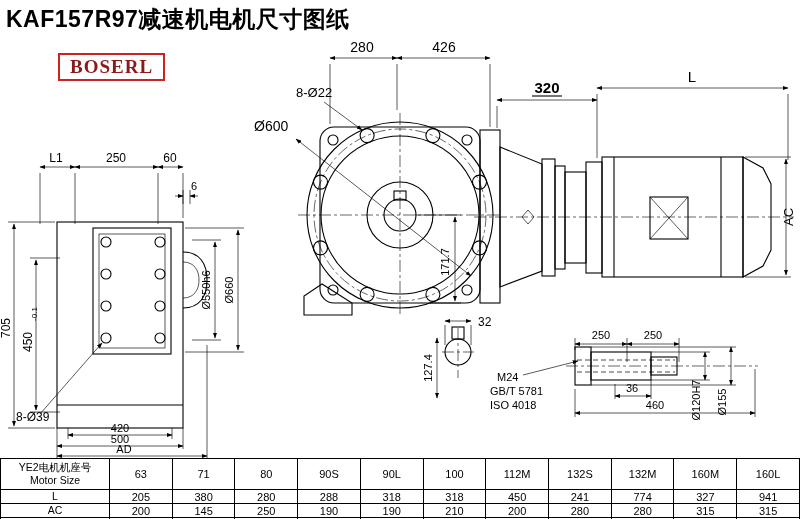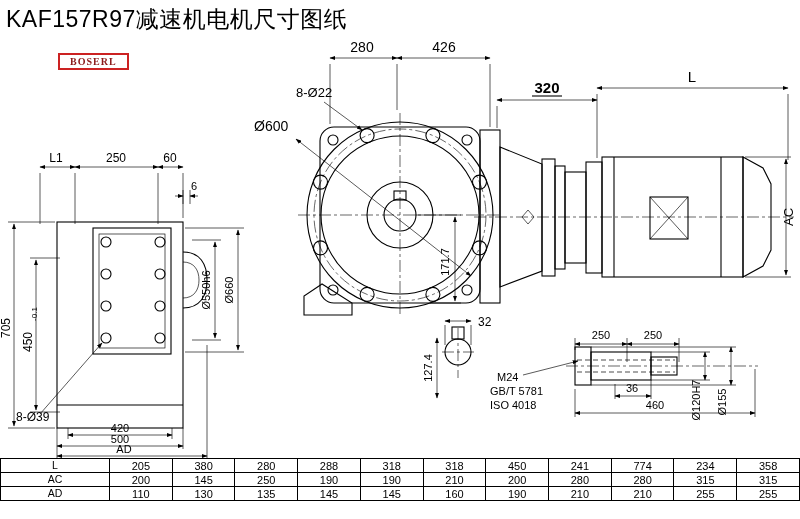--- a/index.html
+++ b/index.html
@@ -1,21 +1,21 @@
 <!DOCTYPE html>
 <html><head>
 <meta charset="utf-8">
 <style>
   html,body{margin:0;padding:0;background:#fff;}
   #page{position:relative;width:800px;height:519px;background:#fff;overflow:hidden;
         font-family:"Liberation Sans","DejaVu Sans",sans-serif;}
-  #title{position:absolute;left:6px;top:4px;font-size:23px;font-weight:normal;color:#000;
+  #title{position:absolute;left:6px;top:4px;font-size:23px;font-weight:bold;color:#000;
          letter-spacing:.5px;white-space:nowrap;}
   #logo{position:absolute;left:58px;top:53px;border:2px solid #c22;color:#8b1a1a;
-        font-family:"Liberation Serif","DejaVu Serif",serif;font-weight:bold;font-size:10px;
+        font-family:"Liberation Serif","DejaVu Serif",serif;font-weight:bold;font-size:19px;
         padding:1px 10px;letter-spacing:1px;background:#fff;}
   svg{position:absolute;left:0;top:0;}
   svg text{font-family:"Liberation Sans","DejaVu Sans",sans-serif;fill:#000;}
   .ln{stroke:#000;stroke-width:1.1;fill:none;}
   .tn{stroke:#000;stroke-width:.65;fill:none;}
   .cl{stroke:#000;stroke-width:.6;fill:none;stroke-dasharray:12 3 3 3;}
   .hd{stroke:#000;stroke-width:.7;fill:none;stroke-dasharray:5 3;}
   .d{font-size:12px;}
   #sizetable{position:absolute;left:0;top:458px;width:800px;border-collapse:collapse;
              table-layout:fixed;background:#fff;}
@@ -233,33 +233,50 @@
       <line class="tn" x1="731" y1="347" x2="731" y2="385" marker-start="url(#ar)" marker-end="url(#ar)"></line>
       <text x="726" y="402" font-size="11" text-anchor="middle" transform="rotate(-90 726 402)">Ø155</text>
     </g>
   </svg>
 
   <div id="title">KAF157R97减速机电机尺寸图纸</div>
   <div id="logo">BOSERL</div>
 
   <table id="sizetable">
     <tbody>
+        <tr class="hd-row">
+      <td class="lbl">
+        <div>YE2电机机座号</div>
+        <div>Motor Size</div>
+      </td>
+      <td>63</td>
+      <td>71</td>
+      <td>80</td>
+      <td>90S</td>
+      <td>90L</td>
+      <td>100</td>
+      <td>112M</td>
+      <td>132S</td>
+      <td>132M</td>
+      <td>160M</td>
+      <td>160L</td>
+    </tr>
     <tr>
       <td class="lbl">L</td>
       <td>205</td>
       <td>380</td>
       <td>280</td>
       <td>288</td>
       <td>318</td>
       <td>318</td>
       <td>450</td>
       <td>241</td>
       <td>774</td>
-      <td>234</td>
-      <td>358</td>
+      <td>327</td>
+      <td>941</td>
     </tr>
     <tr>
       <td class="lbl">AC</td>
       <td>200</td>
       <td>145</td>
       <td>250</td>
       <td>190</td>
       <td>190</td>
       <td>210</td>
       <td>200</td>

